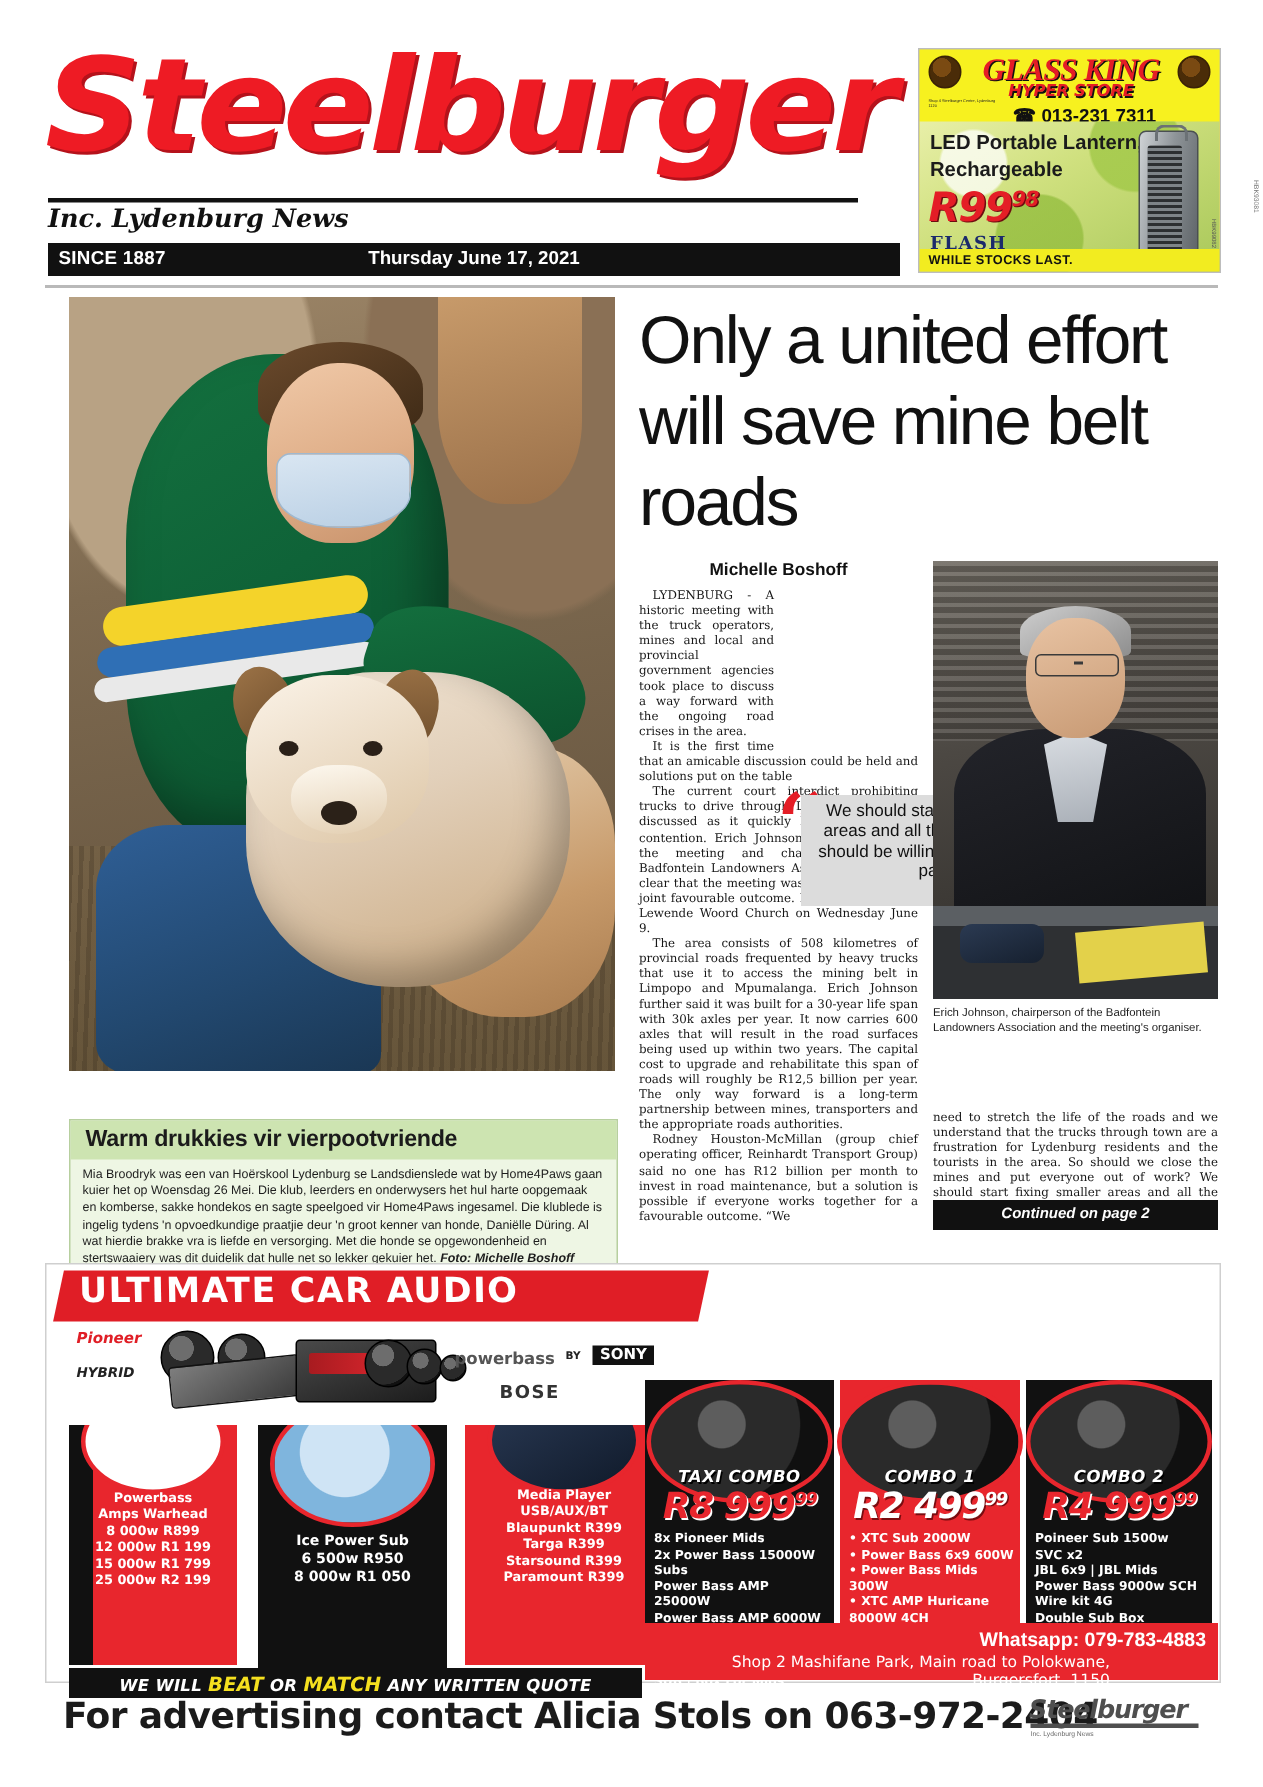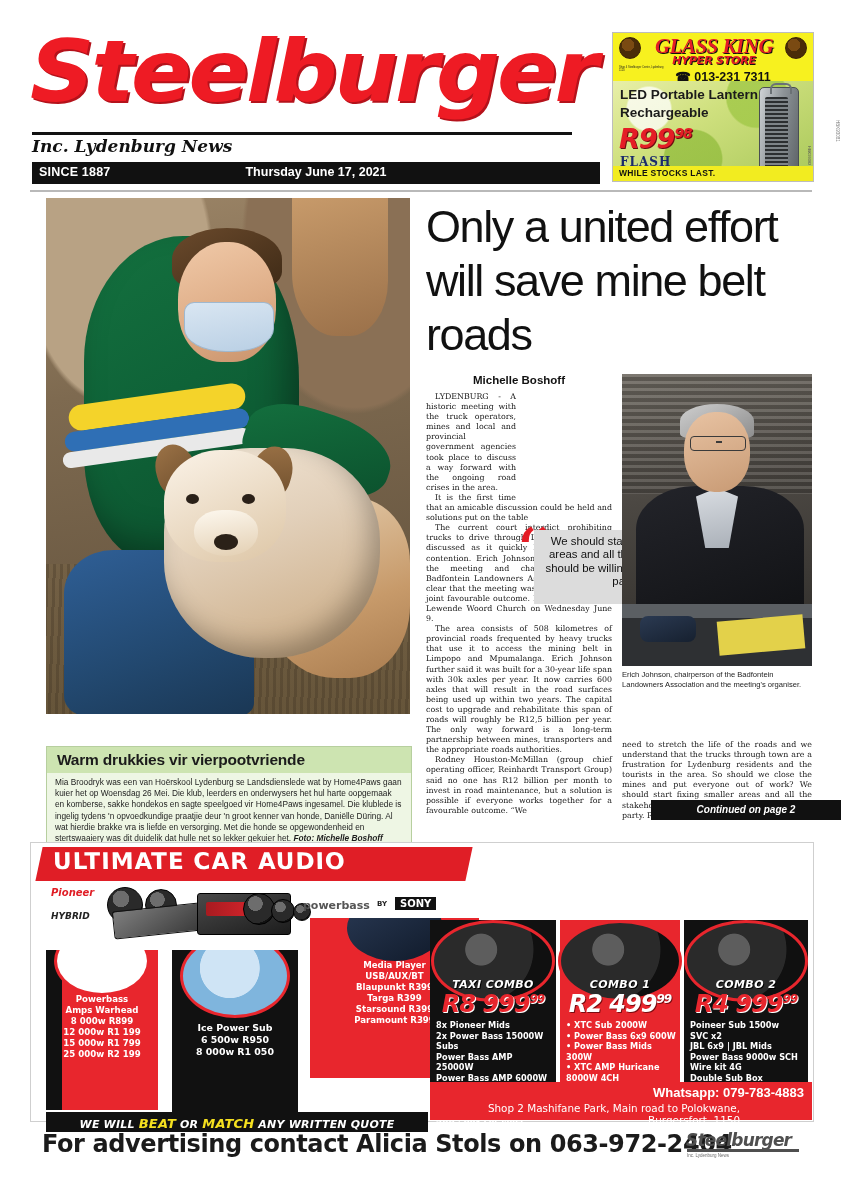--- a/index.html
+++ b/index.html
@@ -333,21 +333,20 @@
     background:linear-gradient(160deg,#2b3a52,#16202f);
   }
   .cap-erich{
     position:absolute;left:622px;top:670px;width:190px;
     font-family:"Liberation Sans",sans-serif;
     font-size:7.6px;line-height:9.6px;color:#1c1c1c;
   }
   .contd{
     position:absolute;left:622px;top:800px;width:190px;height:20px;
     background:#111;
-    margin-left:29px;
   }
   .contd span{
     position:absolute;left:0;top:4px;width:190px;text-align:center;
     color:#fff;font-size:10px;font-weight:bold;font-style:italic;
     font-family:"Liberation Sans",sans-serif;
   }
 
   
   .ad{
     position:absolute;left:30px;top:842px;width:782px;height:278px;
@@ -401,21 +400,21 @@
   }
   .panel .ptext{
     position:absolute;left:0;width:100%;text-align:center;
     font-family:"DejaVu Sans",sans-serif;font-weight:bold;color:#fff;
     font-size:8.6px;line-height:11px;
   }
 
   .p1{left:46px;top:950px;width:112px;height:160px;}
   .p1-black{position:absolute;left:0;top:0;width:16px;height:160px;background:#111;}
   .p2{left:172px;top:950px;width:126px;height:176px;background:#111;text-decoration:underline;}
-  .p3{left:310px;top:918px;width:132px;height:160px;padding-left:37px;}
+  .p3{left:310px;top:950px;width:132px;height:160px;}
 
   .combo{position:absolute;}
   .combo .cimg{
     position:absolute;left:50%;transform:translateX(-50%);top:0;
     width:118px;height:76px;border-radius:50%;
     background:radial-gradient(circle at 40% 35%,#5d5d5d 0 18%,#2a2a2a 19% 60%,#101010 61% 100%);
     border:3px solid #e8262d;overflow:hidden;
   }
   .combo .clabel{
     position:absolute;left:0;width:100%;text-align:center;top:58px;

